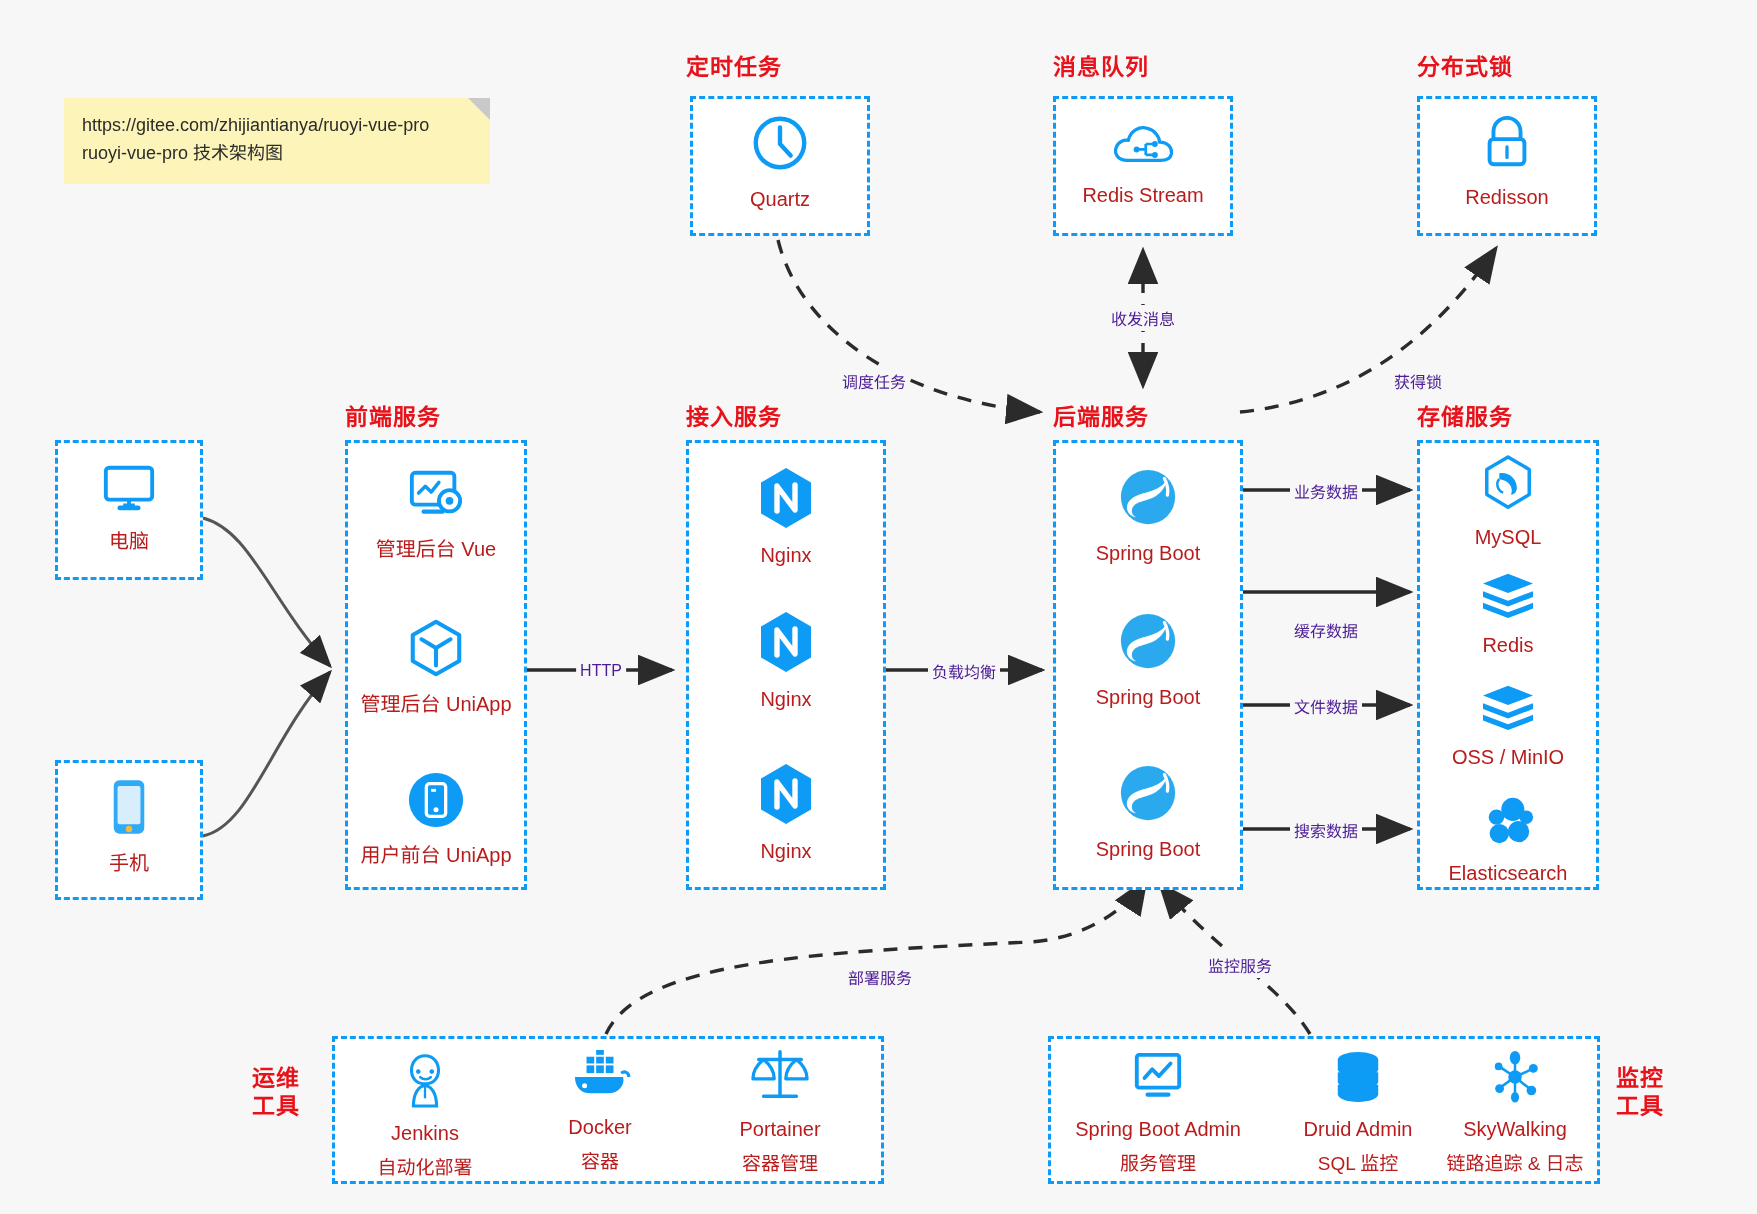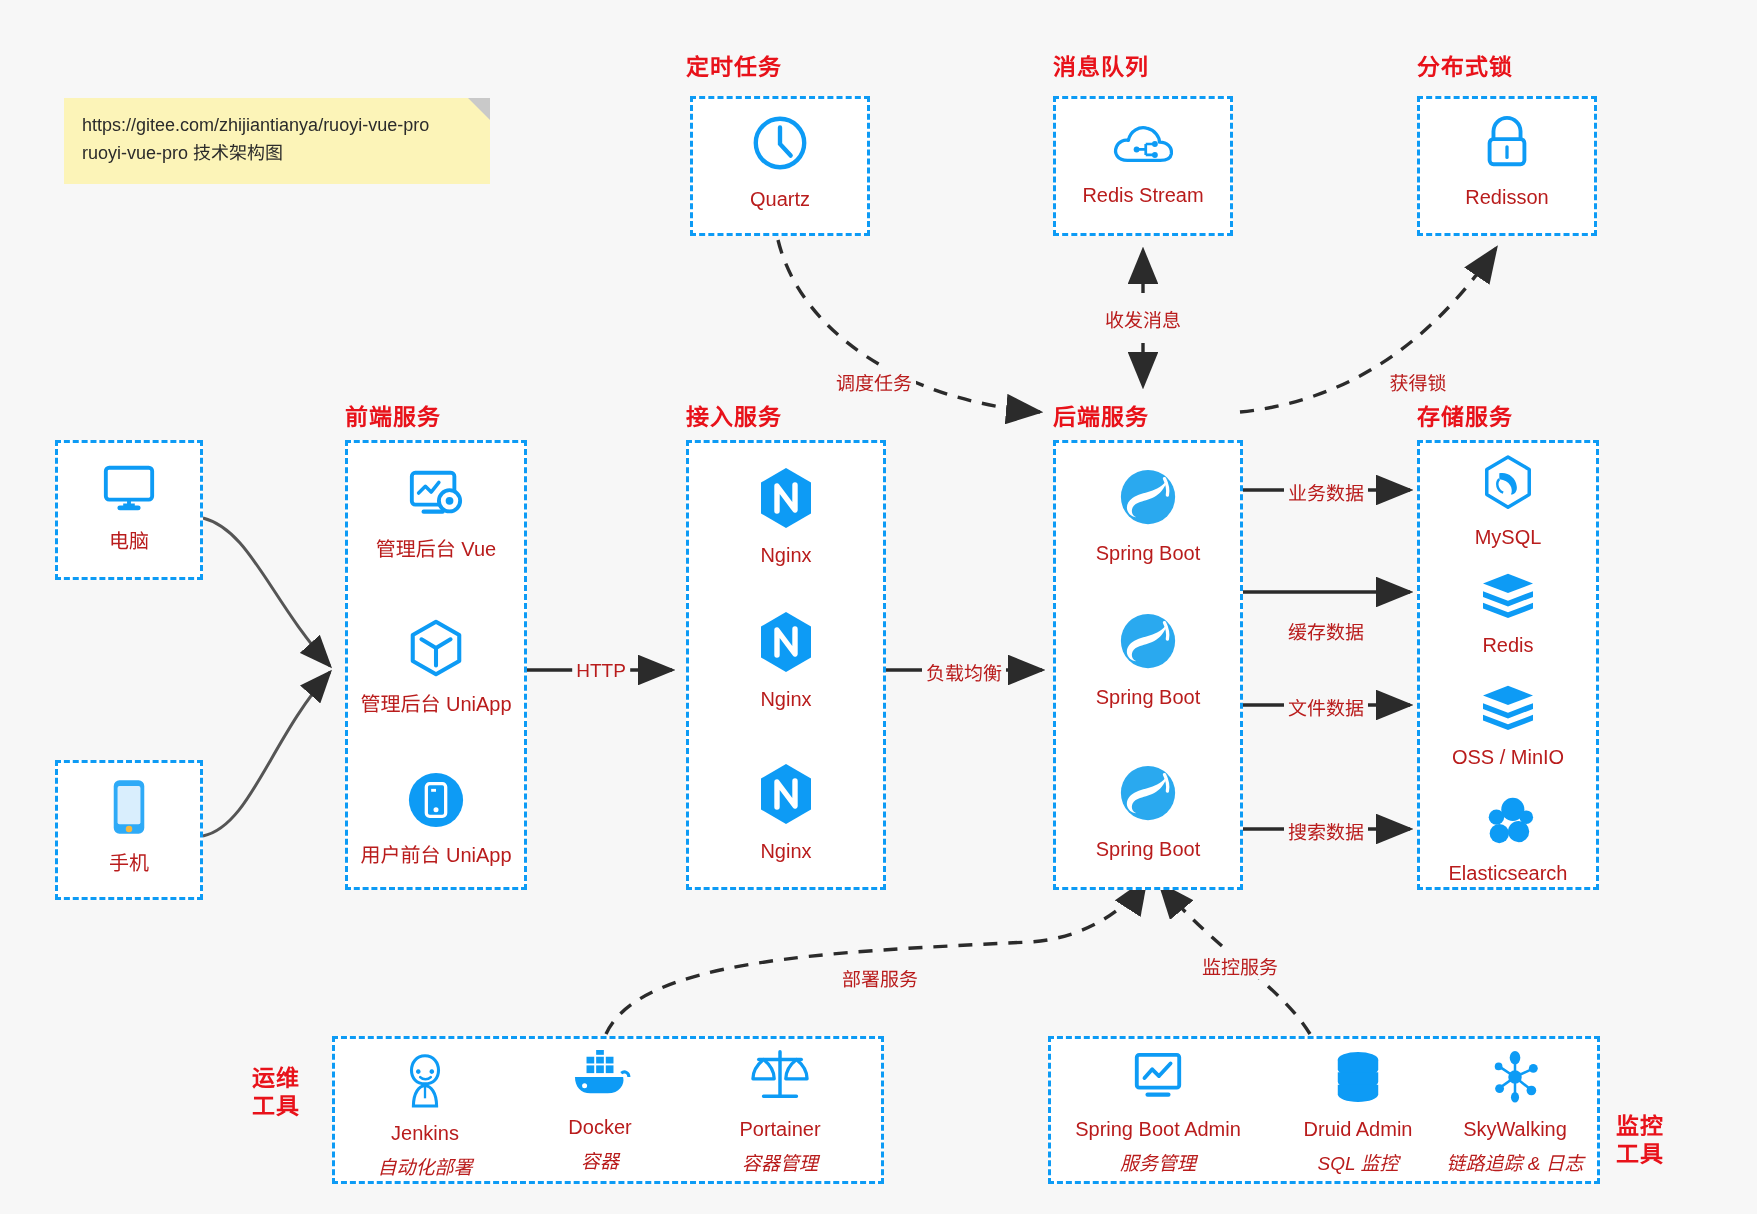--- a/index.html
+++ b/index.html
@@ -54,28 +54,28 @@
     text-align:center;
   }
   .node .ic{display:block;}
   .node .lbl{
     color:#b91c1c;
     font-size:20px;
     line-height:1.35;
     margin-top:8px;
     white-space:nowrap;
   }
-  .node .lbl.two{font-size:19px;font-style:italic;}
+  .node .lbl.two{font-size:19px;}
 
   
   .elabel{
     position:absolute;
     background:#f7f7f7;
-    color:#b91c1c;
-    font-size:19px;
+    color:#4c1d95;
+    font-size:16px;
     padding:1px 4px;
     white-space:nowrap;
     transform:translate(-50%,-50%);
   }
   svg.wires{position:absolute;left:0;top:0;width:1757px;height:1214px;overflow:visible;}
 </style>
 </head>
 <body>
 
 <div id="stage">
@@ -373,21 +373,21 @@
         <path d="M9 14 L53 14" stroke="#0d9bf5" stroke-width="3.6" stroke-linecap="round"></path>
         <path d="M3 34 C3 25 9 18 14 14 C19 18 25 25 25 34 Z" fill="none" stroke="#0d9bf5" stroke-width="3.4" stroke-linejoin="round"></path>
         <path d="M37 34 C37 25 43 18 48 14 C53 18 59 25 59 34 Z" fill="none" stroke="#0d9bf5" stroke-width="3.4" stroke-linejoin="round"></path>
       </svg>
     </span>
     <span class="lbl">Portainer</span>
     <span class="lbl two">容器管理</span>
   </div>
 
   <div class="box" style="left:1048px;top:1036px;width:552px;height:148px;"></div>
-  <div class="grp-title side" style="left:1616px;top:1064px;width:72px;margin-top:48px;">
+  <div class="grp-title side" style="left:1616px;top:1064px;width:72px;">
     <div>监控</div>
     <div>工具</div>
   </div>
   <div class="node" style="left:1058px;top:1050px;width:200px;">
     <span class="ic">
       <svg width="58" height="54" viewBox="0 0 60 56">
         <rect x="8" y="5" width="44" height="34" rx="2.5" fill="none" stroke="#0d9bf5" stroke-width="4"></rect>
         <path d="M16 29 L24 20 L31 27 L43 14" fill="none" stroke="#0d9bf5" stroke-width="4" stroke-linecap="round" stroke-linejoin="round"></path>
         <rect x="17" y="44" width="26" height="4.5" rx="2.2" fill="#0d9bf5"></rect>
       </svg>

